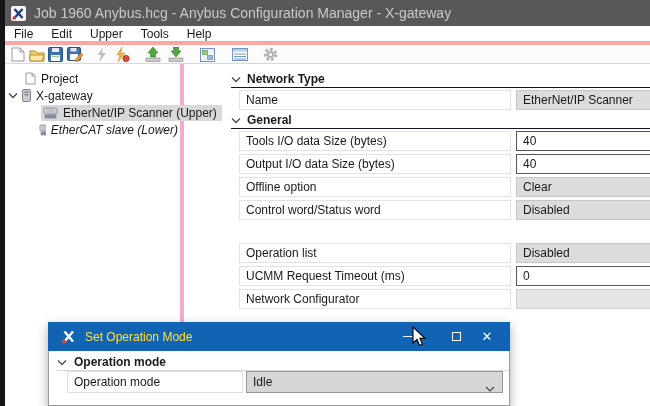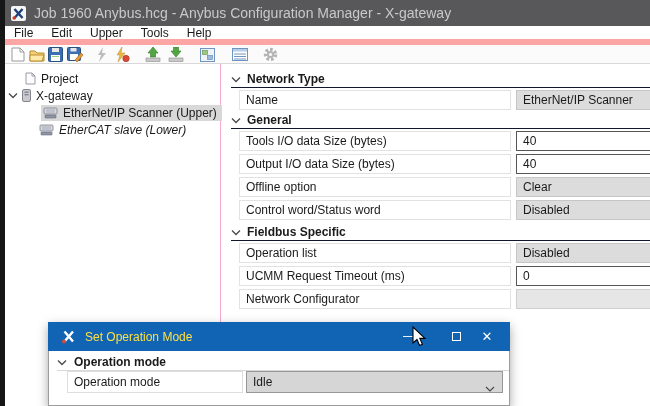--- a/index.html
+++ b/index.html
@@ -10,32 +10,32 @@
   }
   
   .left-strip { position:absolute; left:0; top:0; width:5px; height:406px; background:#161616; z-index:3; }
   .titlebar {
     position:absolute; left:0; top:0; right:0; height:26px; background:#58585a;
     display:flex; align-items:center; padding-left:11px; z-index:2;
   }
   .titlebar .ttext { color:#c9c9c9; font-size:14px; margin-left:8px; white-space:nowrap; }
   .menubar {
     position:absolute; left:5px; top:26px; right:0; height:19px; background:#ffffff;
-    display:flex; align-items:center; border-bottom:6px solid #fca5a5; z-index:2;
+    display:flex; align-items:center; border-bottom:4px solid #fca5a5; z-index:2;
   }
   .menubar .mitem { padding:0 9px; font-size:12px; color:#1a1a1a; cursor:default; }
   .toolbar {
     position:absolute; left:5px; top:45px; right:0; height:19px; background:#fbfbfb;
     border-bottom:1px solid #d9d9d9; z-index:2;
   }
   .tbtn { position:absolute; top:1px; width:17px; height:17px; display:flex; align-items:center; justify-content:center; }
   
   .tree {
-    position:absolute; left:5px; top:64px; width:216px; bottom:0; background:#fff;
-    border-right:1px solid #f9a8d4; z-index:1;
+    position:absolute; left:5px; top:64px; width:179px; bottom:0; background:#fff;
+    border-right:4px solid #f9a8d4; z-index:1;
   }
   .trow { position:absolute; left:0; right:2px; height:17px; display:flex; align-items:center; font-size:12px; white-space:nowrap; }
   .trow .lbl { margin-left:5px; }
   .tsel { background:#d8d8d8; display:flex; align-items:center; padding:1px 5px 1px 2px; }
   .chev { display:inline-flex; width:10px; justify-content:center; }
   
   .props { position:absolute; left:229px; top:64px; right:0; bottom:0; background:#fff; overflow:hidden; z-index:1; }
   .psec {
     position:absolute; left:2px; right:0; height:17px; display:flex; align-items:center;
     font-weight:bold; font-size:12px; border-bottom:1px solid #0f172a;
@@ -261,28 +261,20 @@
     </div>
     <div class="prow" style="top:113px">
       <span class="plabel">Offline option</span>
       <span class="pval v-gray">Clear</span>
     </div>
     <div class="prow" style="top:136px">
       <span class="plabel">Control word/Status word</span>
       <span class="pval v-gray">Disabled</span>
     </div>
 
-    <div class="psec" style="top:160px">
-      <span class="chev">
-          <svg width="10" height="9">
-            <polyline points="1,2.5 5,6.5 9,2.5" fill="none" stroke="#4a4a4a" stroke-width="1.3"></polyline>
-          </svg>
-        </span>
-      <span>Fieldbus Specific</span>
-    </div>
     <div class="prow" style="top:179px">
       <span class="plabel">Operation list</span>
       <span class="pval v-gray">Disabled</span>
     </div>
     <div class="prow" style="top:202px">
       <span class="plabel">UCMM Request Timeout (ms)</span>
       <span class="pval v-edit">0</span>
     </div>
     <div class="prow" style="top:225px">
       <span class="plabel">Network Configurator</span>

